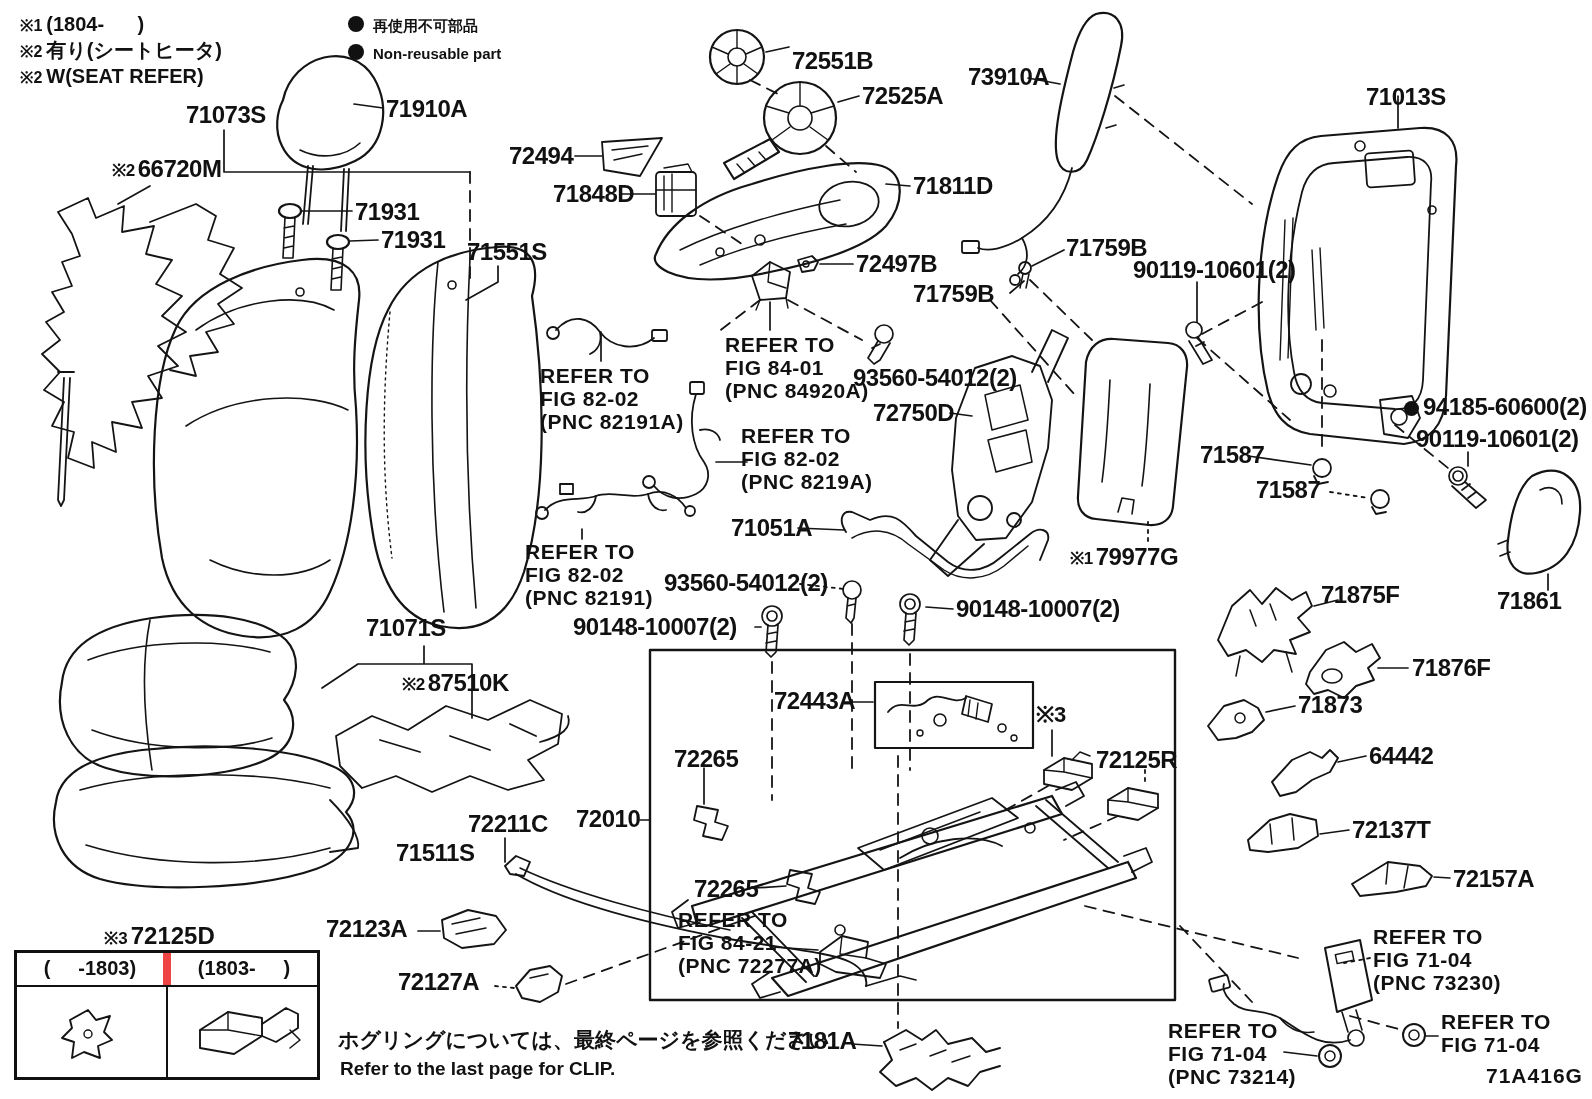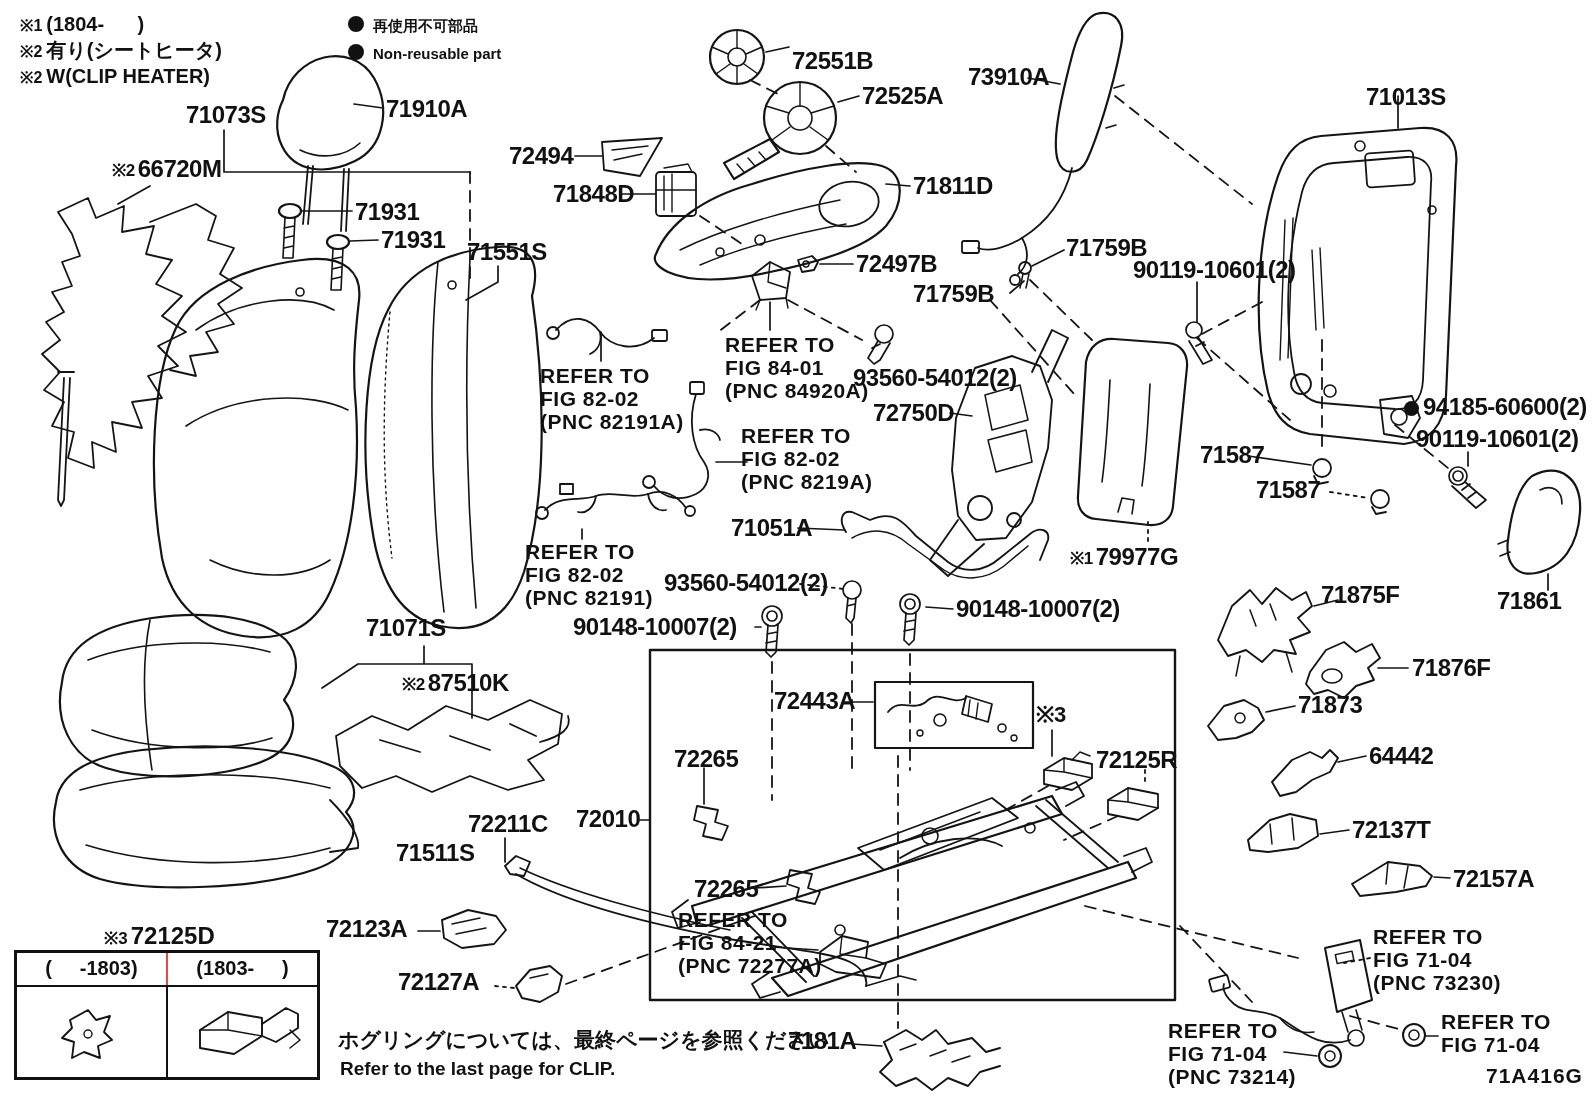--- a/index.html
+++ b/index.html
@@ -14,21 +14,21 @@
   .note-block{position:absolute;left:20px;top:12px;font-weight:bold;font-size:20px;line-height:24px;}
   .note-block .mk{font-size:16px;margin-right:4px;}
   .legend{position:absolute;left:348px;top:12px;font-weight:bold;font-size:15px;line-height:28px;}
   .dot{display:inline-block;width:16px;height:16px;border-radius:50%;background:#111;
        margin-right:9px;vertical-align:-1px;}
   .dot.sm{width:15px;height:15px;margin-right:4px;}
   .tbl{position:absolute;left:14px;top:950px;width:306px;height:130px;
        border:3px solid #111;box-sizing:border-box;}
   .tbl .hdr{display:flex;height:32px;border-bottom:2px solid #111;}
   .tbl .hdr div{flex:1;text-align:center;font-weight:bold;font-size:20px;line-height:30px;}
-  .tbl .hdr div:first-child{border-right:2px solid #ef4444;}
+  .tbl .hdr div:first-child{border-right:8px solid #ef4444;}
   .tbl .body{display:flex;height:93px;}
   .tbl .body div{flex:1;}
   .tbl .body div:first-child{border-right:2px solid #111;}
   .tbl-title{position:absolute;left:104px;top:922px;font-weight:bold;font-size:24px;}
   .tbl-title .mk{font-size:17px;margin-right:3px;}
   .footer-jp{position:absolute;left:338px;top:1026px;font-weight:bold;font-size:21px;}
   .footer-en{position:absolute;left:340px;top:1058px;font-weight:bold;font-size:19px;}
   .figcode{position:absolute;left:1486px;top:1064px;font-size:21px;letter-spacing:1px;font-weight:bold;}
 </style>
 </head>
@@ -348,21 +348,21 @@
     <path d="M566,984 L760,914"></path>
     <path d="M1085,906 L1298,958 M1180,926 L1252,1002"></path>
     <path d="M1350,1016 L1402,1030"></path>
     <path d="M1048,786 L1002,812 M1118,816 L1064,840"></path>
   </g>
 </svg>
 
   <div class="note-block">
     <div><span class="mk">※1</span><span>(1804-&nbsp;&nbsp;&nbsp;&nbsp;&nbsp;&nbsp;)</span></div>
     <div><span class="mk">※2</span><span>有り(シートヒータ)</span></div>
-    <div><span class="mk">※2</span><span>W(CLIP HEATER)</span></div>
+    <div><span class="mk">※2</span><span>W(SEAT REFER)</span></div>
   </div>
 
   <div class="legend">
     <div><span class="dot"></span><span>再使用不可部品</span></div>
     <div><span class="dot"></span><span>Non-reusable part</span></div>
   </div>
 
   <div class="lbl" style="left:186px;top:102px">71073S</div>
   <div class="lbl" style="left:386px;top:96px">71910A</div>
   <div class="lbl" style="left:112px;top:156px"><span class="mk">※2</span><span>66720M</span></div>

